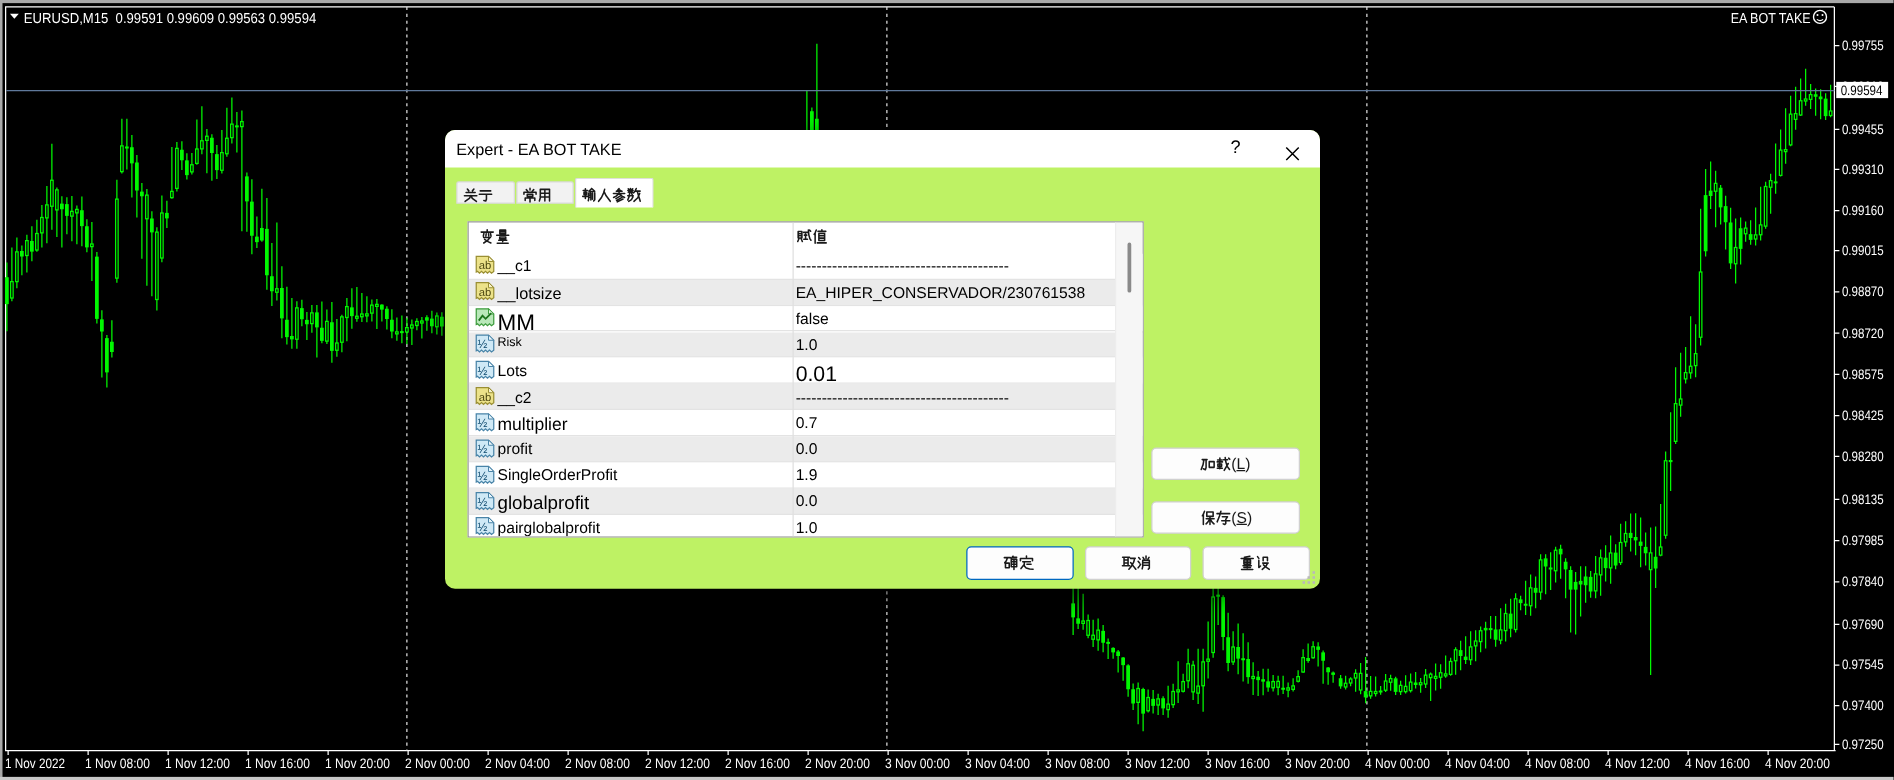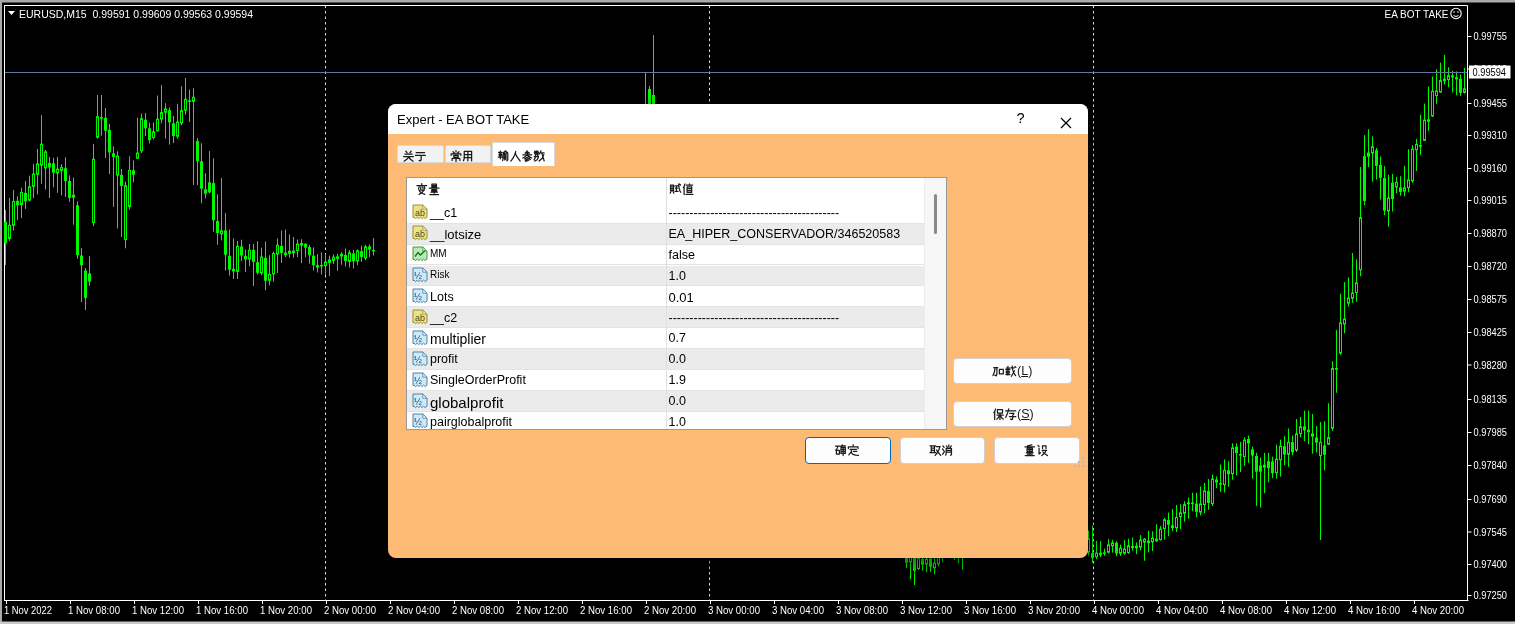--- a/index.html
+++ b/index.html
@@ -600,21 +600,21 @@
       <line x1="1414.5" y1="600.5" x2="1414.5" y2="604.0" stroke="#fff" stroke-width="1"></line>
       <text x="1412" y="614" font-size="11" textLength="52" lengthAdjust="spacingAndGlyphs" fill="#fff">4 Nov 20:00</text>
       <polygon points="8,11 15,11 11.5,15" fill="#fff"></polygon>
       <text x="19" y="18" font-size="11.5" textLength="234" lengthAdjust="spacingAndGlyphs" fill="#fff">EURUSD,M15&nbsp;&nbsp;0.99591 0.99609 0.99563 0.99594</text>
       <text x="1448.5" y="18" font-size="11.5" textLength="64" lengthAdjust="spacingAndGlyphs" fill="#fff" text-anchor="end">EA BOT TAKE</text>
       <circle cx="1456" cy="13.5" r="5.2" fill="none" stroke="#fff" stroke-width="1.1"></circle>
       <circle cx="1454" cy="12" r="0.8" fill="#fff"></circle>
       <circle cx="1458" cy="12" r="0.8" fill="#fff"></circle>
       <path d="M1453.5 15.5 Q1456 17.5 1458.5 15.5" fill="none" stroke="#fff" stroke-width="1"></path>
     </svg>
-<div style="position:absolute;left:388px;top:103.5px;width:700px;height:454px;background:#fdba74;border-radius:8px;overflow:hidden;box-shadow:0 6px 18px rgba(0,0,0,.55)">
+<div style="position:absolute;left:356px;top:103.5px;width:700px;height:367px;background:#bef264;border-radius:8px;overflow:hidden;box-shadow:0 6px 18px rgba(0,0,0,.55)">
       <div style="position:absolute;left:0;top:0;width:100%;height:30.5px;background:#fff"></div>
       <div style="position:absolute;left:9px;top:8px;font-size:13px;color:#000">Expert - EA BOT TAKE</div>
       <div style="position:absolute;left:625px;top:6.5px;width:15px;height:16px;line-height:16px;font-size:14.5px;color:#000;text-align:center">?</div>
       <svg style="position:absolute;left:672px;top:13px" width="12" height="12">
         <path d="M1 1 L11 11 M11 1 L1 11" stroke="#000" stroke-width="1.2"></path>
       </svg>
       <div style="position:absolute;left:9px;top:41.8px;width:47px;height:17.4px;background:#f2f2f2;border:1px solid #d9d9d9;border-radius:2px 2px 0 0;box-sizing:border-box"></div>
       <div style="position:absolute;left:56.5px;top:41.8px;width:46.5px;height:17.4px;background:#f2f2f2;border:1px solid #d9d9d9;border-radius:2px 2px 0 0;box-sizing:border-box"></div>
       <div style="position:absolute;left:104px;top:38.7px;width:62.5px;height:24.3px;background:#fff;border:1px solid #d9d9d9;border-bottom:none;border-radius:2px 2px 0 0;z-index:3;box-sizing:border-box"></div>
       <div style="position:absolute;left:18px;top:73.5px;width:541px;height:252.5px;background:#fff;border:1px solid #999;box-sizing:border-box;overflow:hidden">
@@ -636,42 +636,42 @@
           <text x="3" y="11.5" font-size="9" font-family="Liberation Sans" fill="#4c4710">ab</text>
         </svg>
         <div style="position:absolute;left:23px;top:28.0px;font-size:12.5px;color:#000">__c1</div>
         <div style="position:absolute;left:261.5px;top:28.0px;font-size:12.5px;color:#000;white-space:nowrap">-----------------------------------------</div>
         <svg width="17" height="17" style="position:absolute;left:4.5px;top:47.300000000000004px">
           <path d="M1 1 L10.8 1 L15 5.2 L15 13.1 L13.2 14.6 L11.6 13.1 L10 14.6 L8.4 13.1 L6.8 14.6 L5.2 13.1 L3.6 14.6 L2 13.1 L1 13.6 Z" fill="#ece289" stroke="#9a8f33" stroke-width="1"></path>
           <path d="M10.8 1 L10.8 5.2 L15 5.2 Z" fill="#f7f3cb" stroke="#9a8f33" stroke-width="0.8"></path>
           <text x="3" y="11.5" font-size="9" font-family="Liberation Sans" fill="#4c4710">ab</text>
         </svg>
         <div style="position:absolute;left:23px;top:48.9px;font-size:13px;color:#000">__lotsize</div>
-        <div style="position:absolute;left:261.5px;top:48.9px;font-size:12.5px;color:#000;white-space:nowrap">EA_HIPER_CONSERVADOR/346520583</div>
+        <div style="position:absolute;left:261.5px;top:48.9px;font-size:12.5px;color:#000;white-space:nowrap">EA_HIPER_CONSERVADOR/230761538</div>
         <svg width="17" height="17" style="position:absolute;left:4.5px;top:68.19999999999999px">
           <path d="M1 1 L10.8 1 L15 5.2 L15 13.1 L13.2 14.6 L11.6 13.1 L10 14.6 L8.4 13.1 L6.8 14.6 L5.2 13.1 L3.6 14.6 L2 13.1 L1 13.6 Z" fill="#b9e8b9" stroke="#3d9c3d" stroke-width="1"></path>
           <path d="M10.8 1 L10.8 5.2 L15 5.2 Z" fill="#def5de" stroke="#3d9c3d" stroke-width="0.8"></path>
           <path d="M3 10.5 L6 6.5 L8.5 9 L13 4.5" fill="none" stroke="#1c741c" stroke-width="1.4"></path>
         </svg>
-        <div style="position:absolute;left:23px;top:69.8px;font-size:10px;color:#000">MM</div>
+        <div style="position:absolute;left:23px;top:69.8px;font-size:18px;color:#000">MM</div>
         <div style="position:absolute;left:261.5px;top:69.8px;font-size:12.5px;color:#000;white-space:nowrap">false</div>
         <svg width="17" height="17" style="position:absolute;left:4.5px;top:89.1px">
           <path d="M1 1 L10.8 1 L15 5.2 L15 13.1 L13.2 14.6 L11.6 13.1 L10 14.6 L8.4 13.1 L6.8 14.6 L5.2 13.1 L3.6 14.6 L2 13.1 L1 13.6 Z" fill="#cfe9f6" stroke="#4984a8" stroke-width="1"></path>
           <path d="M10.8 1 L10.8 5.2 L15 5.2 Z" fill="#eaf6fc" stroke="#4984a8" stroke-width="0.8"></path>
           <text x="2" y="11.8" font-size="9.5" font-family="Liberation Sans" fill="#0f4a6e">½</text>
         </svg>
         <div style="position:absolute;left:23px;top:90.7px;font-size:10px;color:#000">Risk</div>
         <div style="position:absolute;left:261.5px;top:90.7px;font-size:12.5px;color:#000;white-space:nowrap">1.0</div>
         <svg width="17" height="17" style="position:absolute;left:4.5px;top:110.0px">
           <path d="M1 1 L10.8 1 L15 5.2 L15 13.1 L13.2 14.6 L11.6 13.1 L10 14.6 L8.4 13.1 L6.8 14.6 L5.2 13.1 L3.6 14.6 L2 13.1 L1 13.6 Z" fill="#cfe9f6" stroke="#4984a8" stroke-width="1"></path>
           <path d="M10.8 1 L10.8 5.2 L15 5.2 Z" fill="#eaf6fc" stroke="#4984a8" stroke-width="0.8"></path>
           <text x="2" y="11.8" font-size="9.5" font-family="Liberation Sans" fill="#0f4a6e">½</text>
         </svg>
         <div style="position:absolute;left:23px;top:111.6px;font-size:12.5px;color:#000">Lots</div>
-        <div style="position:absolute;left:261.5px;top:111.6px;font-size:13px;color:#000;white-space:nowrap">0.01</div>
+        <div style="position:absolute;left:261.5px;top:111.6px;font-size:17px;color:#000;white-space:nowrap">0.01</div>
         <svg width="17" height="17" style="position:absolute;left:4.5px;top:130.9px">
           <path d="M1 1 L10.8 1 L15 5.2 L15 13.1 L13.2 14.6 L11.6 13.1 L10 14.6 L8.4 13.1 L6.8 14.6 L5.2 13.1 L3.6 14.6 L2 13.1 L1 13.6 Z" fill="#ece289" stroke="#9a8f33" stroke-width="1"></path>
           <path d="M10.8 1 L10.8 5.2 L15 5.2 Z" fill="#f7f3cb" stroke="#9a8f33" stroke-width="0.8"></path>
           <text x="3" y="11.5" font-size="9" font-family="Liberation Sans" fill="#4c4710">ab</text>
         </svg>
         <div style="position:absolute;left:23px;top:132.5px;font-size:12.5px;color:#000">__c2</div>
         <div style="position:absolute;left:261.5px;top:132.5px;font-size:12.5px;color:#000;white-space:nowrap">-----------------------------------------</div>
         <svg width="17" height="17" style="position:absolute;left:4.5px;top:151.8px">
           <path d="M1 1 L10.8 1 L15 5.2 L15 13.1 L13.2 14.6 L11.6 13.1 L10 14.6 L8.4 13.1 L6.8 14.6 L5.2 13.1 L3.6 14.6 L2 13.1 L1 13.6 Z" fill="#cfe9f6" stroke="#4984a8" stroke-width="1"></path>
           <path d="M10.8 1 L10.8 5.2 L15 5.2 Z" fill="#eaf6fc" stroke="#4984a8" stroke-width="0.8"></path>

